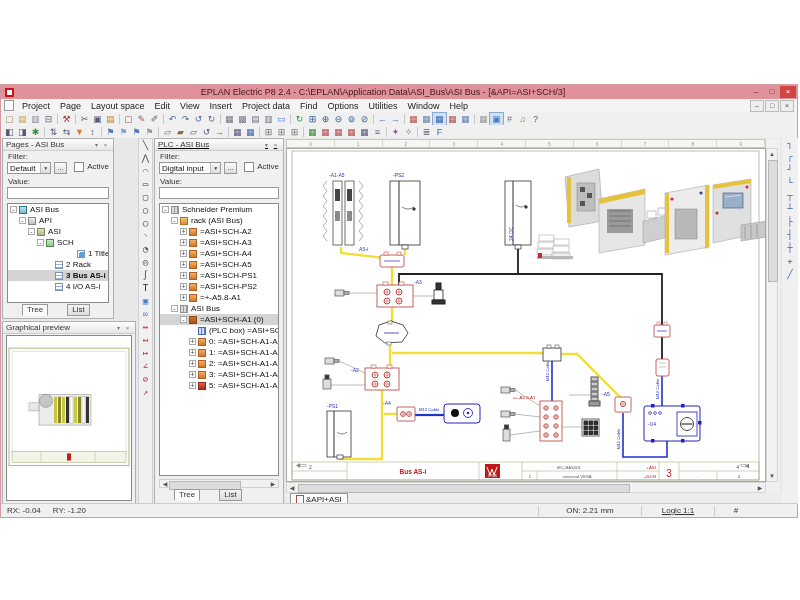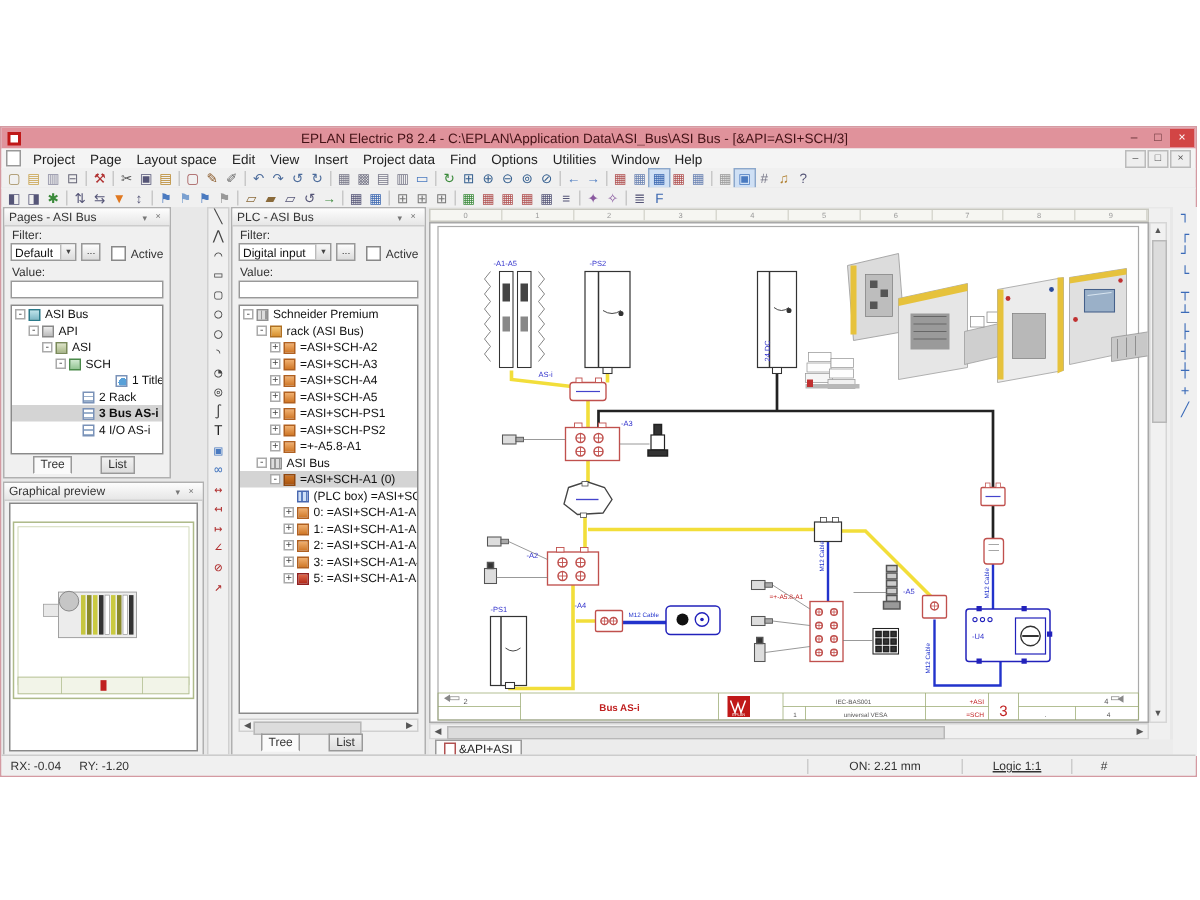--- a/index.html
+++ b/index.html
@@ -28,21 +28,21 @@
   .tbi{width:13px;height:12px;font-size:9px;line-height:12px;text-align:center;flex:none;}
   .tbi.pressed{background:#cfe0f5;outline:1px solid #8ca8cc;}
   .tb-sep{width:1px;height:10px;background:#c8c8c8;margin:0 2px;flex:none;}
   
   .main{position:absolute;left:0;top:53px;right:0;height:368px;background:#e8e8e8;}
   .panel{position:absolute;background:#f0f0f0;border:1px solid #b0b0b0;box-sizing:border-box;}
   .phead{height:11px;background:linear-gradient(#fdfdfd,#e6e6e6);border-bottom:1px solid #ccc;
     display:flex;align-items:center;font-size:8px;color:#333;padding:0 3px;}
   .phead .sp{flex:1;} .pbtn{width:9px;text-align:center;font-size:6px;color:#777;}
   .flabel{position:absolute;left:5px;font-size:8px;color:#333;}
-  .frow{position:absolute;left:4px;right:4px;display:flex;align-items:flex-end;}
+  .frow{position:absolute;left:4px;right:4px;display:flex;align-items:flex-start;}
   .combo{flex:1;height:12px;background:#fff;border:1px solid #999;display:flex;align-items:center;
     font-size:8px;color:#111;padding-left:2px;box-sizing:border-box;}
   .combo .arr{margin-left:auto;width:9px;height:10px;background:linear-gradient(#f8f8f8,#ddd);
     border-left:1px solid #bbb;font-size:5px;line-height:10px;text-align:center;color:#444;}
   .dots{width:13px;height:12px;border:1px solid #999;background:linear-gradient(#fdfdfd,#dcdcdc);
     font-size:7px;line-height:9px;text-align:center;color:#333;margin-left:3px;flex:none;box-sizing:border-box;}
   .chk{width:8px;height:8px;border:1px solid #888;background:#fff;margin:0 3px 0 7px;flex:none;}
   .chklbl{font-size:8px;color:#333;}
   .input{position:absolute;left:4px;right:4px;height:12px;background:#fff;border:1px solid #999;box-sizing:border-box;}
   .treebox{position:absolute;left:4px;right:4px;background:#fff;border:1px solid #8a8a8a;overflow:hidden;}
@@ -332,21 +332,21 @@
         <span class="vti" style="color: rgb(74, 122, 192);">▣</span>
         <span class="vti" style="color: rgb(74, 122, 192);">∞</span>
         <span class="vti" style="color: rgb(176, 48, 48);">↔</span>
         <span class="vti" style="color: rgb(176, 48, 48);">↤</span>
         <span class="vti" style="color: rgb(176, 48, 48);">↦</span>
         <span class="vti" style="color: rgb(176, 48, 48);">∠</span>
         <span class="vti" style="color: rgb(176, 48, 48);">⊘</span>
         <span class="vti" style="color: rgb(176, 48, 48);">↗</span>
       </div>
 
-    <div class="panel" style="left:153px;top:0;width:130px;height:366px;">
+    <div class="panel" style="left:153px;top:0;width:130px;height:366px;text-decoration:underline;">
       <div class="phead">
         <span>PLC - ASI Bus</span>
         <span class="sp"></span>
         <span class="pbtn">▾</span>
         <span class="pbtn">×</span>
       </div>
       <div class="flabel" style="top:13px;">Filter:</div>
       <div class="frow" style="top:23px;">
         <span class="combo">
           <span>Digital input</span>

